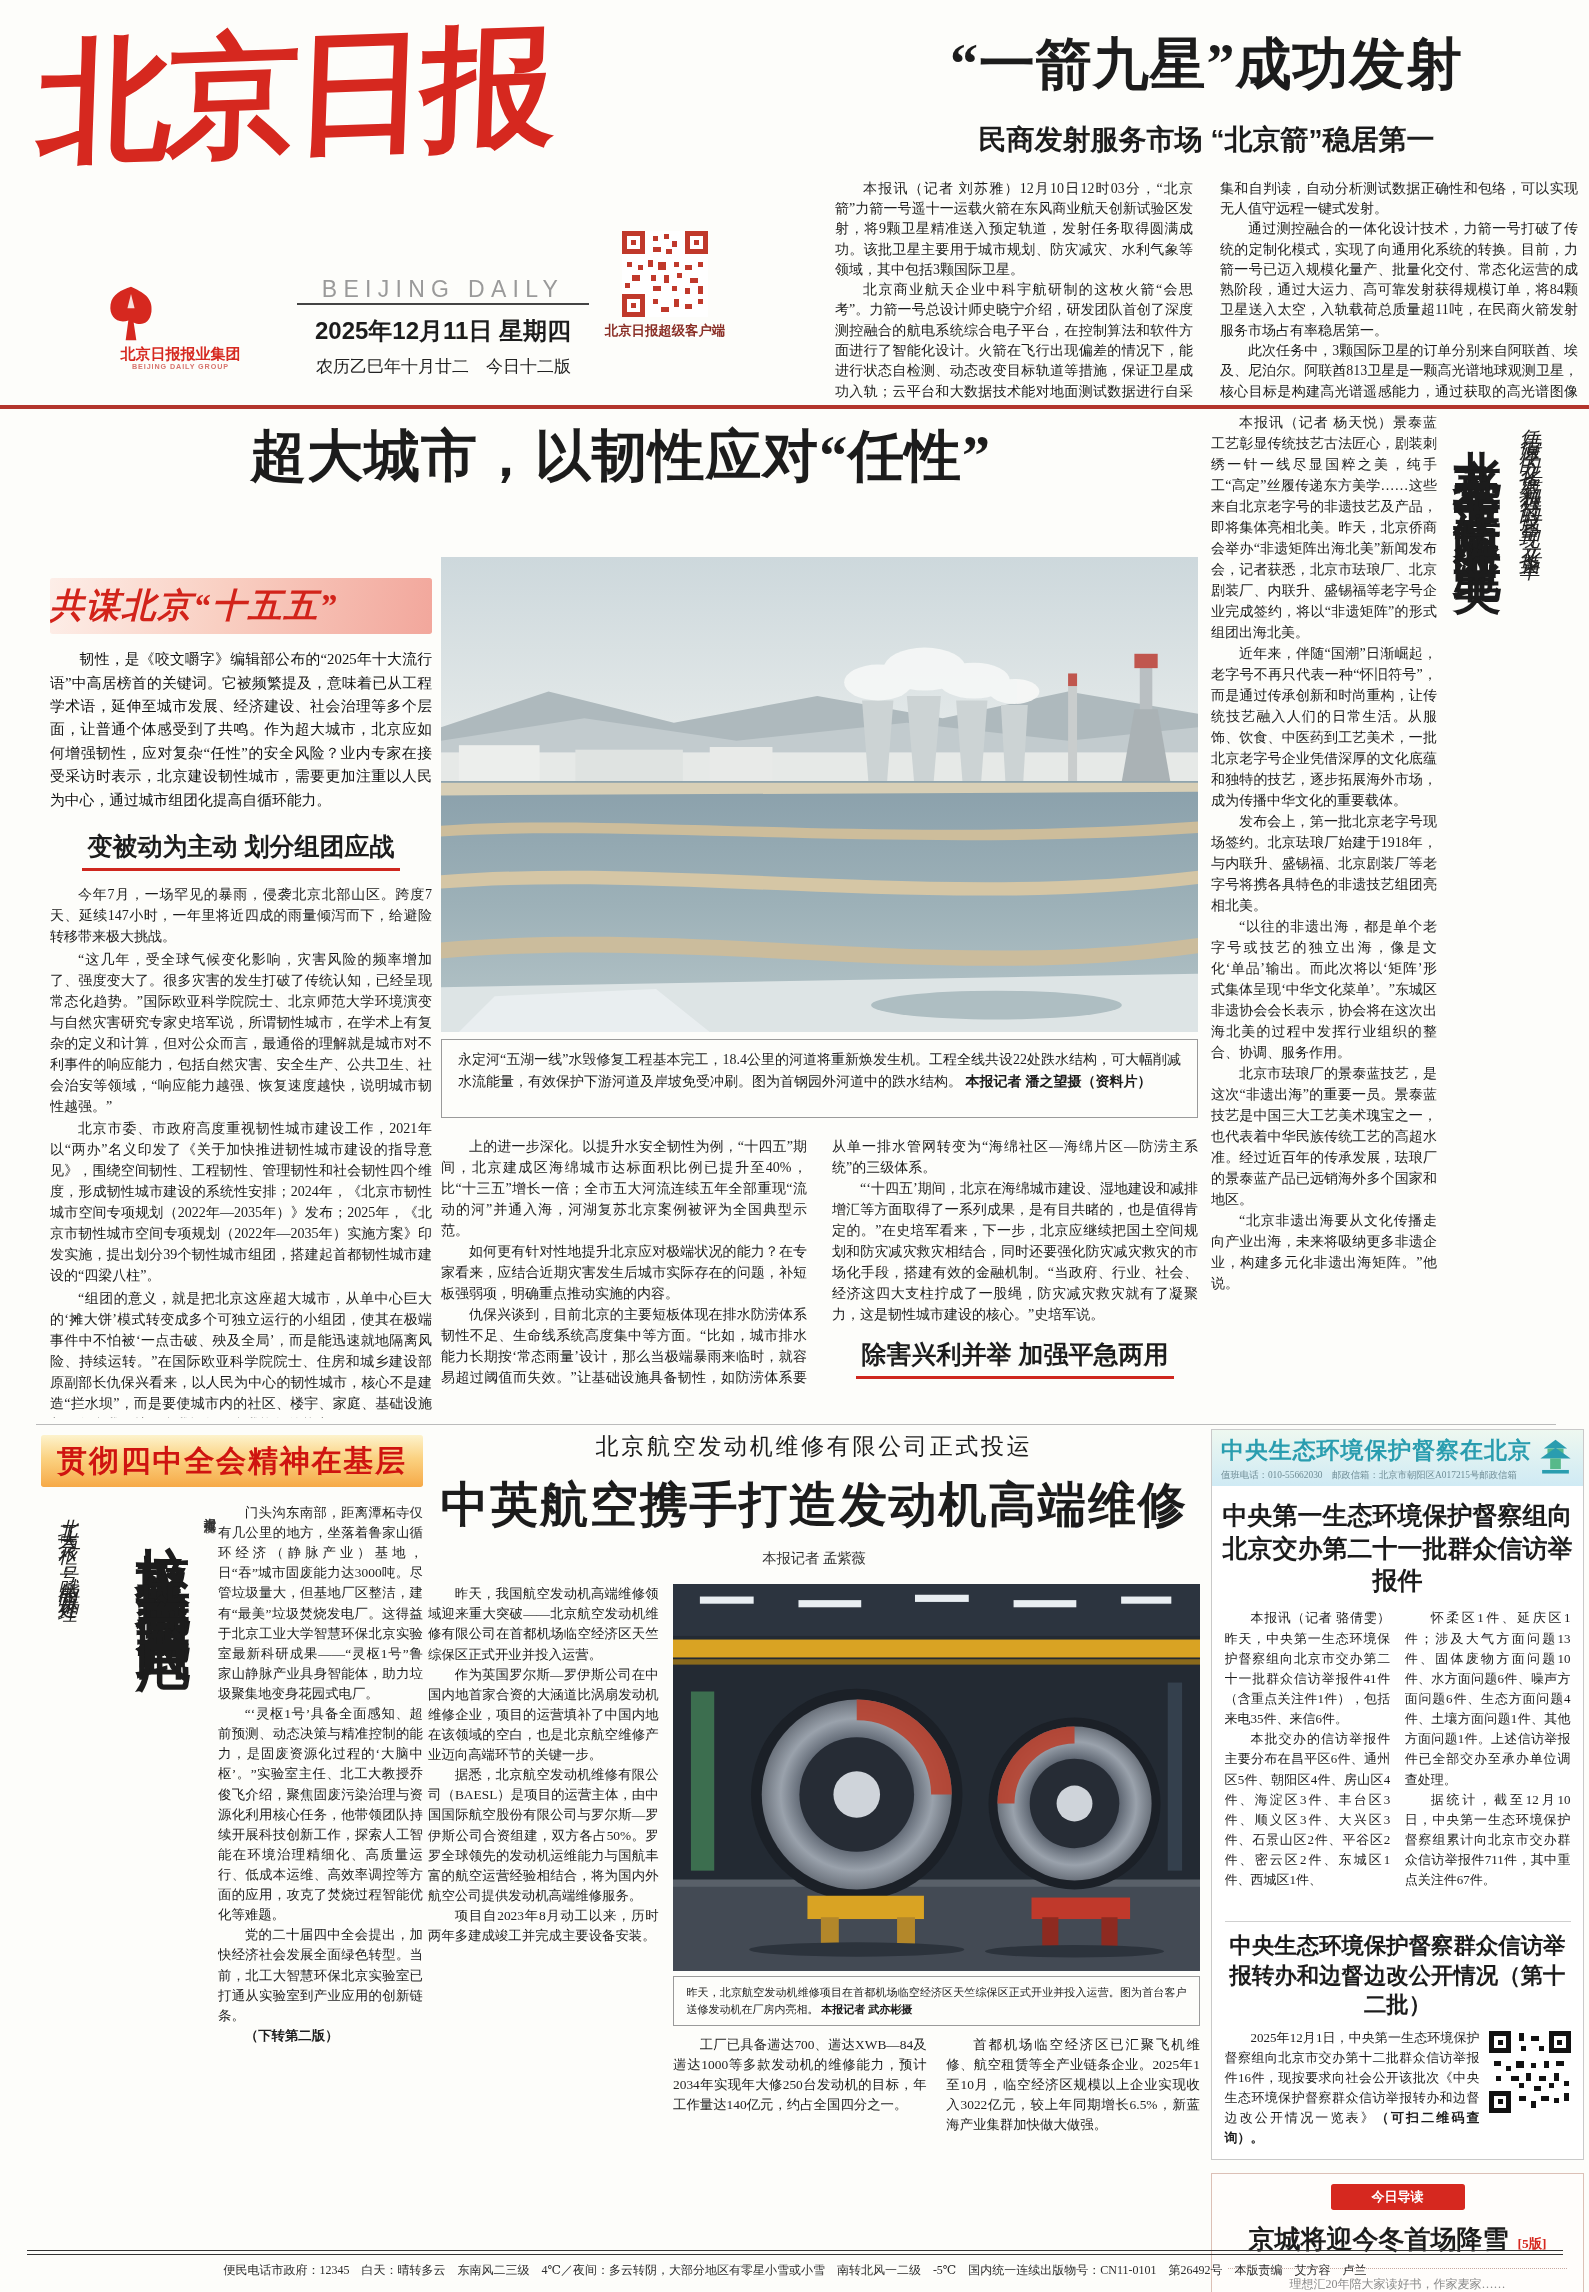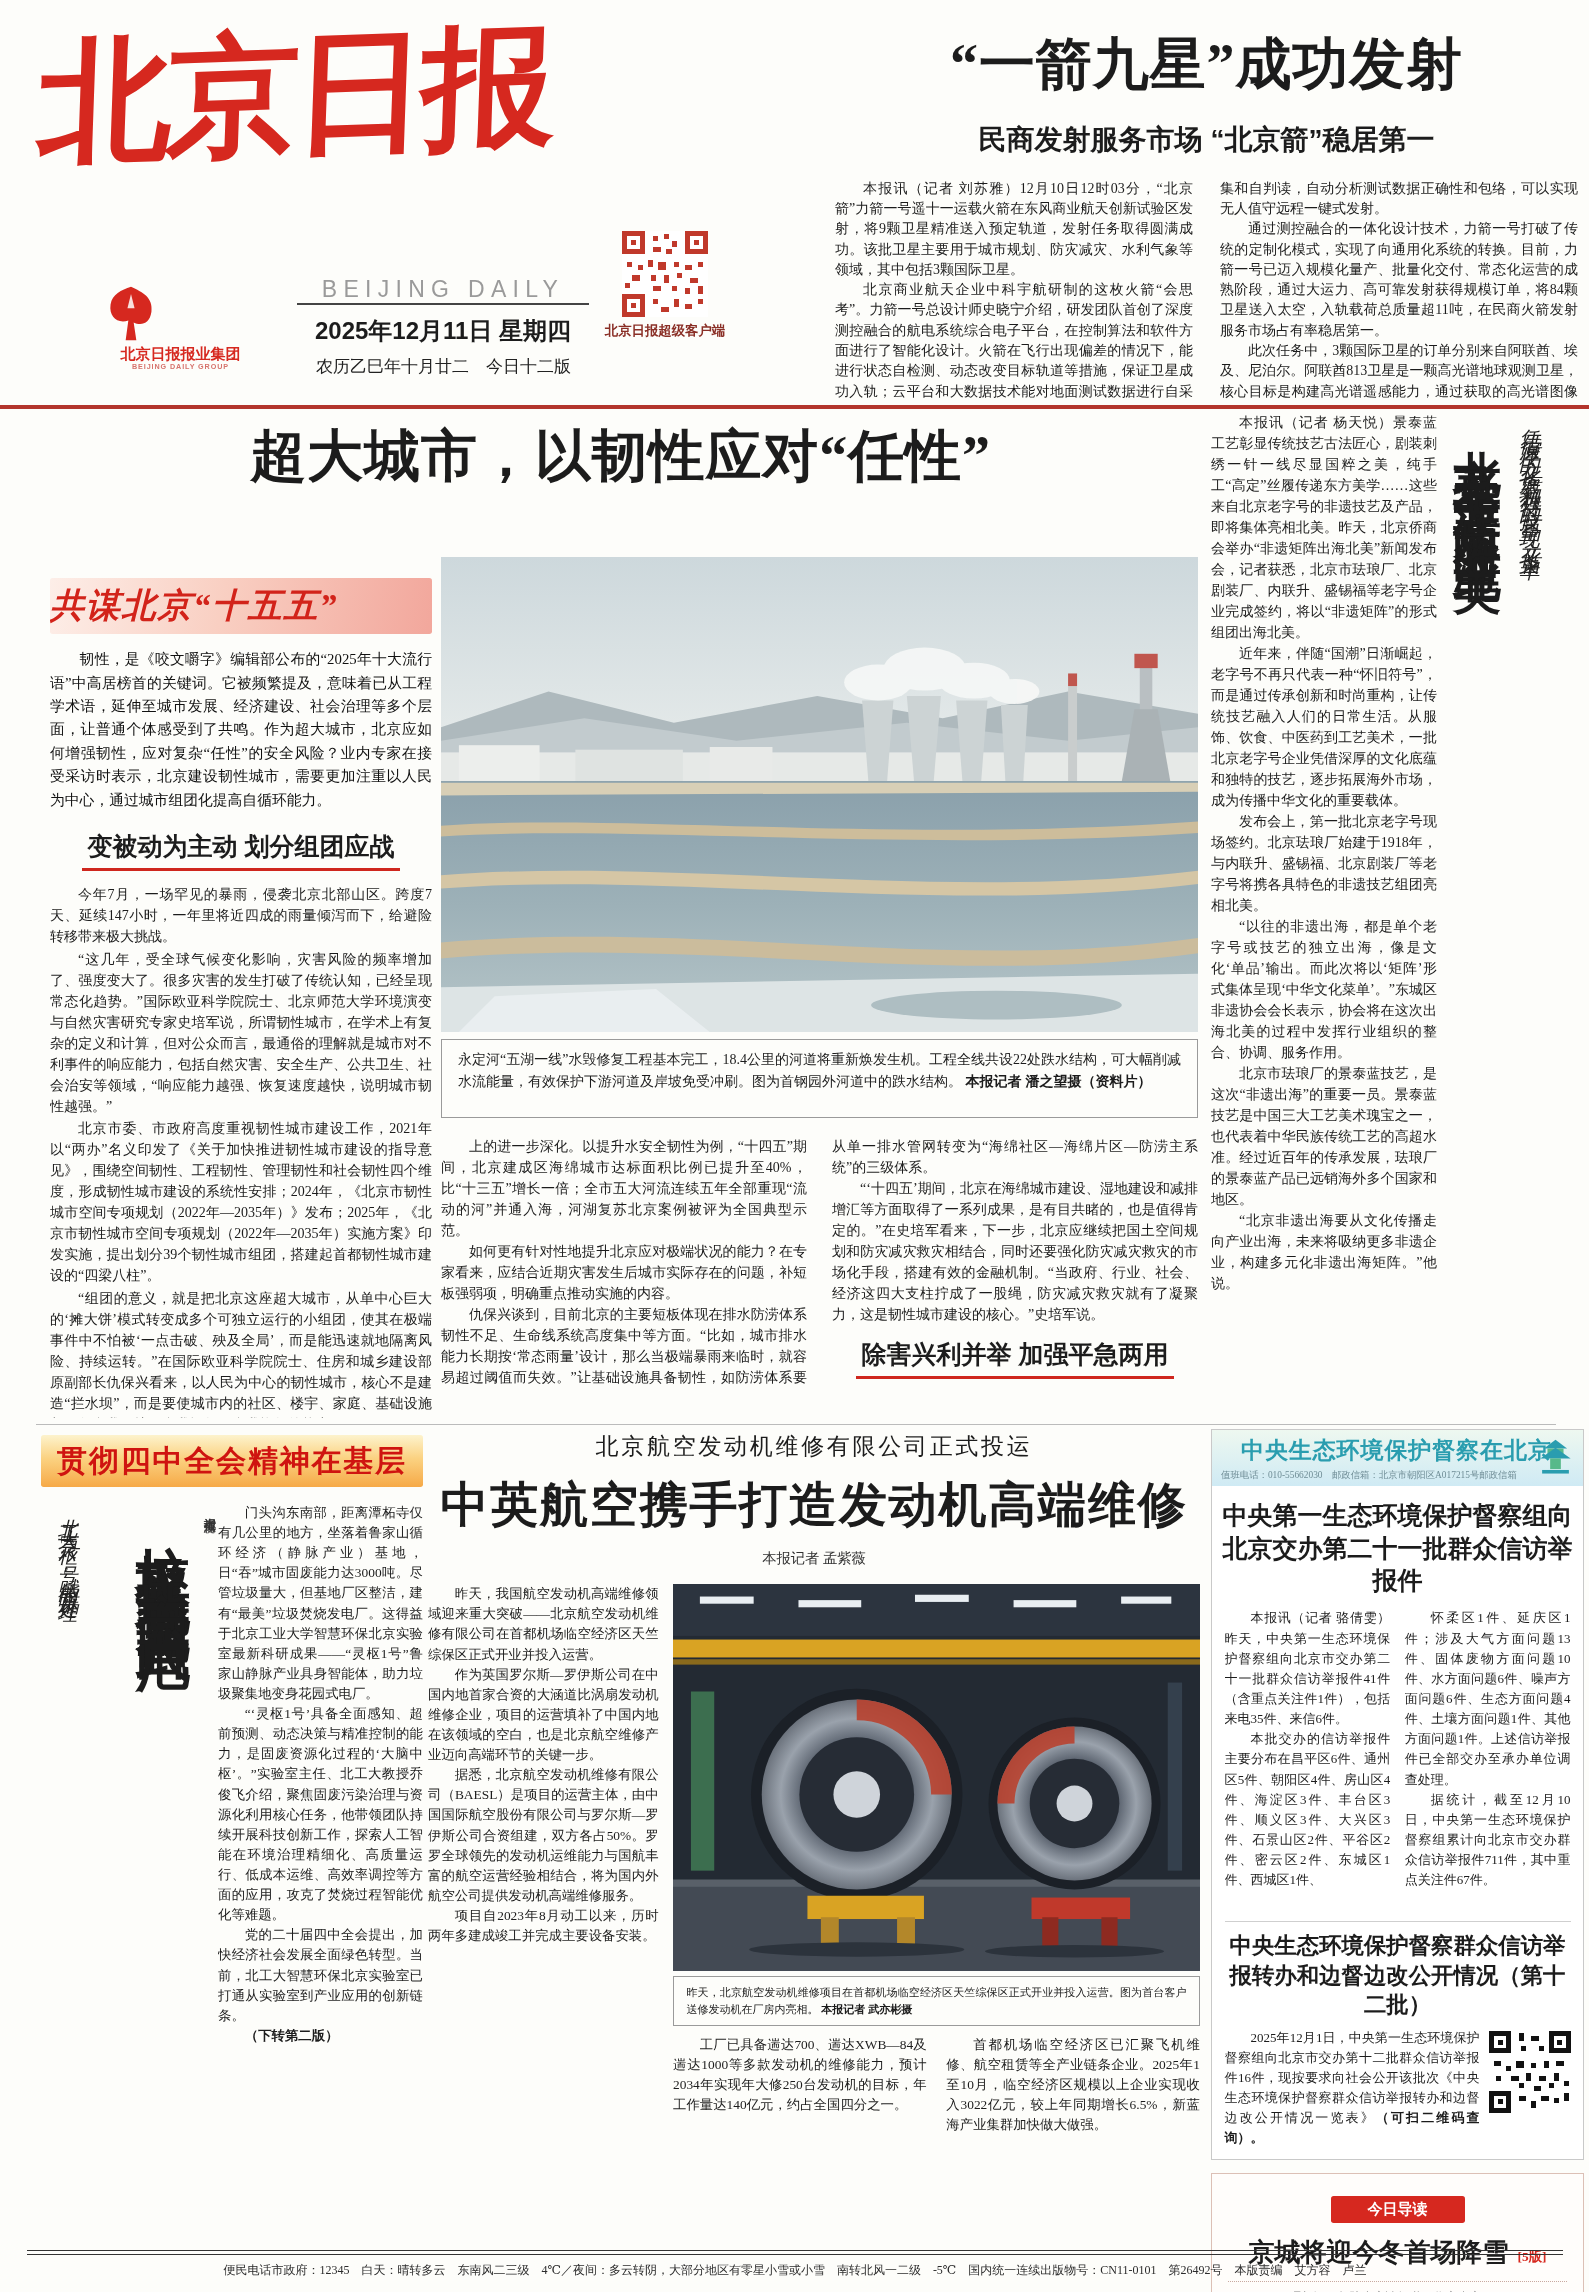--- a/index.html
+++ b/index.html
@@ -93,35 +93,35 @@
   .photo-engine { width:527px; height:387px; }
   .bm-capbox { border:0.9px solid #9a9a9a; margin-top:1px; padding:7.2px 12.5px; font-size:11px; line-height:1.5;
     text-align:justify; }
   .bm-capbox .credit { font-weight:700; font-family:"Liberation Sans",sans-serif; white-space:nowrap; }
   .bm-cols { margin-top:9px; height:134px; overflow:hidden; column-count:2; column-gap:19.7px; }
 
   
   .br { position:absolute; left:1211px; top:1429px; width:373px; }
   .eco-box { border:0.9px solid #c9c9c9; background:#fff; padding-bottom:10.7px; }
   .eco-banner { height:56px; background:linear-gradient(180deg,#eef8f0 0%,#cfeaf4 100%); padding:5.4px 9px 0; position:relative; }
-  .eco-banner .t { color:#2a9daf; font-size:23px; font-weight:900; font-family:"Liberation Sans",sans-serif; letter-spacing:0.9px;margin-left:20px; }
+  .eco-banner .t { color:#2a9daf; font-size:23px; font-weight:900; font-family:"Liberation Sans",sans-serif; letter-spacing:0.9px; }
   .eco-banner .info { color:#6f8d96; font-size:9.4px; margin-top:2.7px; white-space:nowrap; overflow:hidden; }
   .eco-pavilion { position:absolute; right:7.2px; top:7.2px; width:41px; height:41px; }
   .eco-h1 { text-align:center; font-size:25px; font-weight:900; line-height:1.3; margin:14.3px 9px 10.7px; }
   .eco-body { column-count:2; column-gap:14.3px; margin:0 12.5px; height:304px; overflow:hidden; }
   .eco-body p { font-size:13px; line-height:1.55; text-align:justify; text-indent:2em; }
   .eco-div { height:0.9px; background:#cfcfcf; margin:9px 12.5px; }
   .eco-h2 { text-align:center; font-size:22.4px; font-weight:900; line-height:1.3; margin:7.2px 9px 9px; }
   .eco-b2 { margin:0 12.5px; font-size:13px; line-height:1.55; text-align:justify; }
   .eco-b2 .qr2 { float:right; width:82px; height:82px; margin:3.6px 0 3.6px 9px; }
   .eco-b2 p { text-indent:2em; }
   .eco-b2 b { font-weight:700; }
 
   .guide { margin-top:12.5px; border:0.9px solid #dcc0b6; background:#fffdfb; padding:10.7px 12.5px 12.5px; }
-  .guide-title { width:134px; margin:12px auto; background:#d6281f; color:#fff; text-align:center; font-size:15px;
+  .guide-title { width:134px; margin:0 auto; background:#d6281f; color:#fff; text-align:center; font-size:13px;
     font-weight:700; font-family:"Liberation Sans",sans-serif; padding:3.6px 0; border-radius:2.7px; }
   .guide-item { display:flex; align-items:baseline; justify-content:center; gap:9px; margin-top:12.5px; }
   .guide-item .gt1 { font-size:26px; font-weight:900; }
   .guide-page { color:#d6281f; font-size:13.4px; font-weight:700; white-space:nowrap; }
   .guide-dots { border-top:1.8px dotted #c9a9a0; margin:10.7px 3.6px 7.2px; }
   .guide-teaser { text-align:center; color:#8a8a8a; font-size:12px; }
 
   
   .foot-rule { position:absolute; left:27px; top:2250px; width:1536px; height:4.5px; border-top:1.8px solid #333; border-bottom:0.9px solid #333; }
   .footer { position:absolute; left:0; top:2262px; width:1590px; text-align:center; font-size:12px; color:#2b2b2b; }

